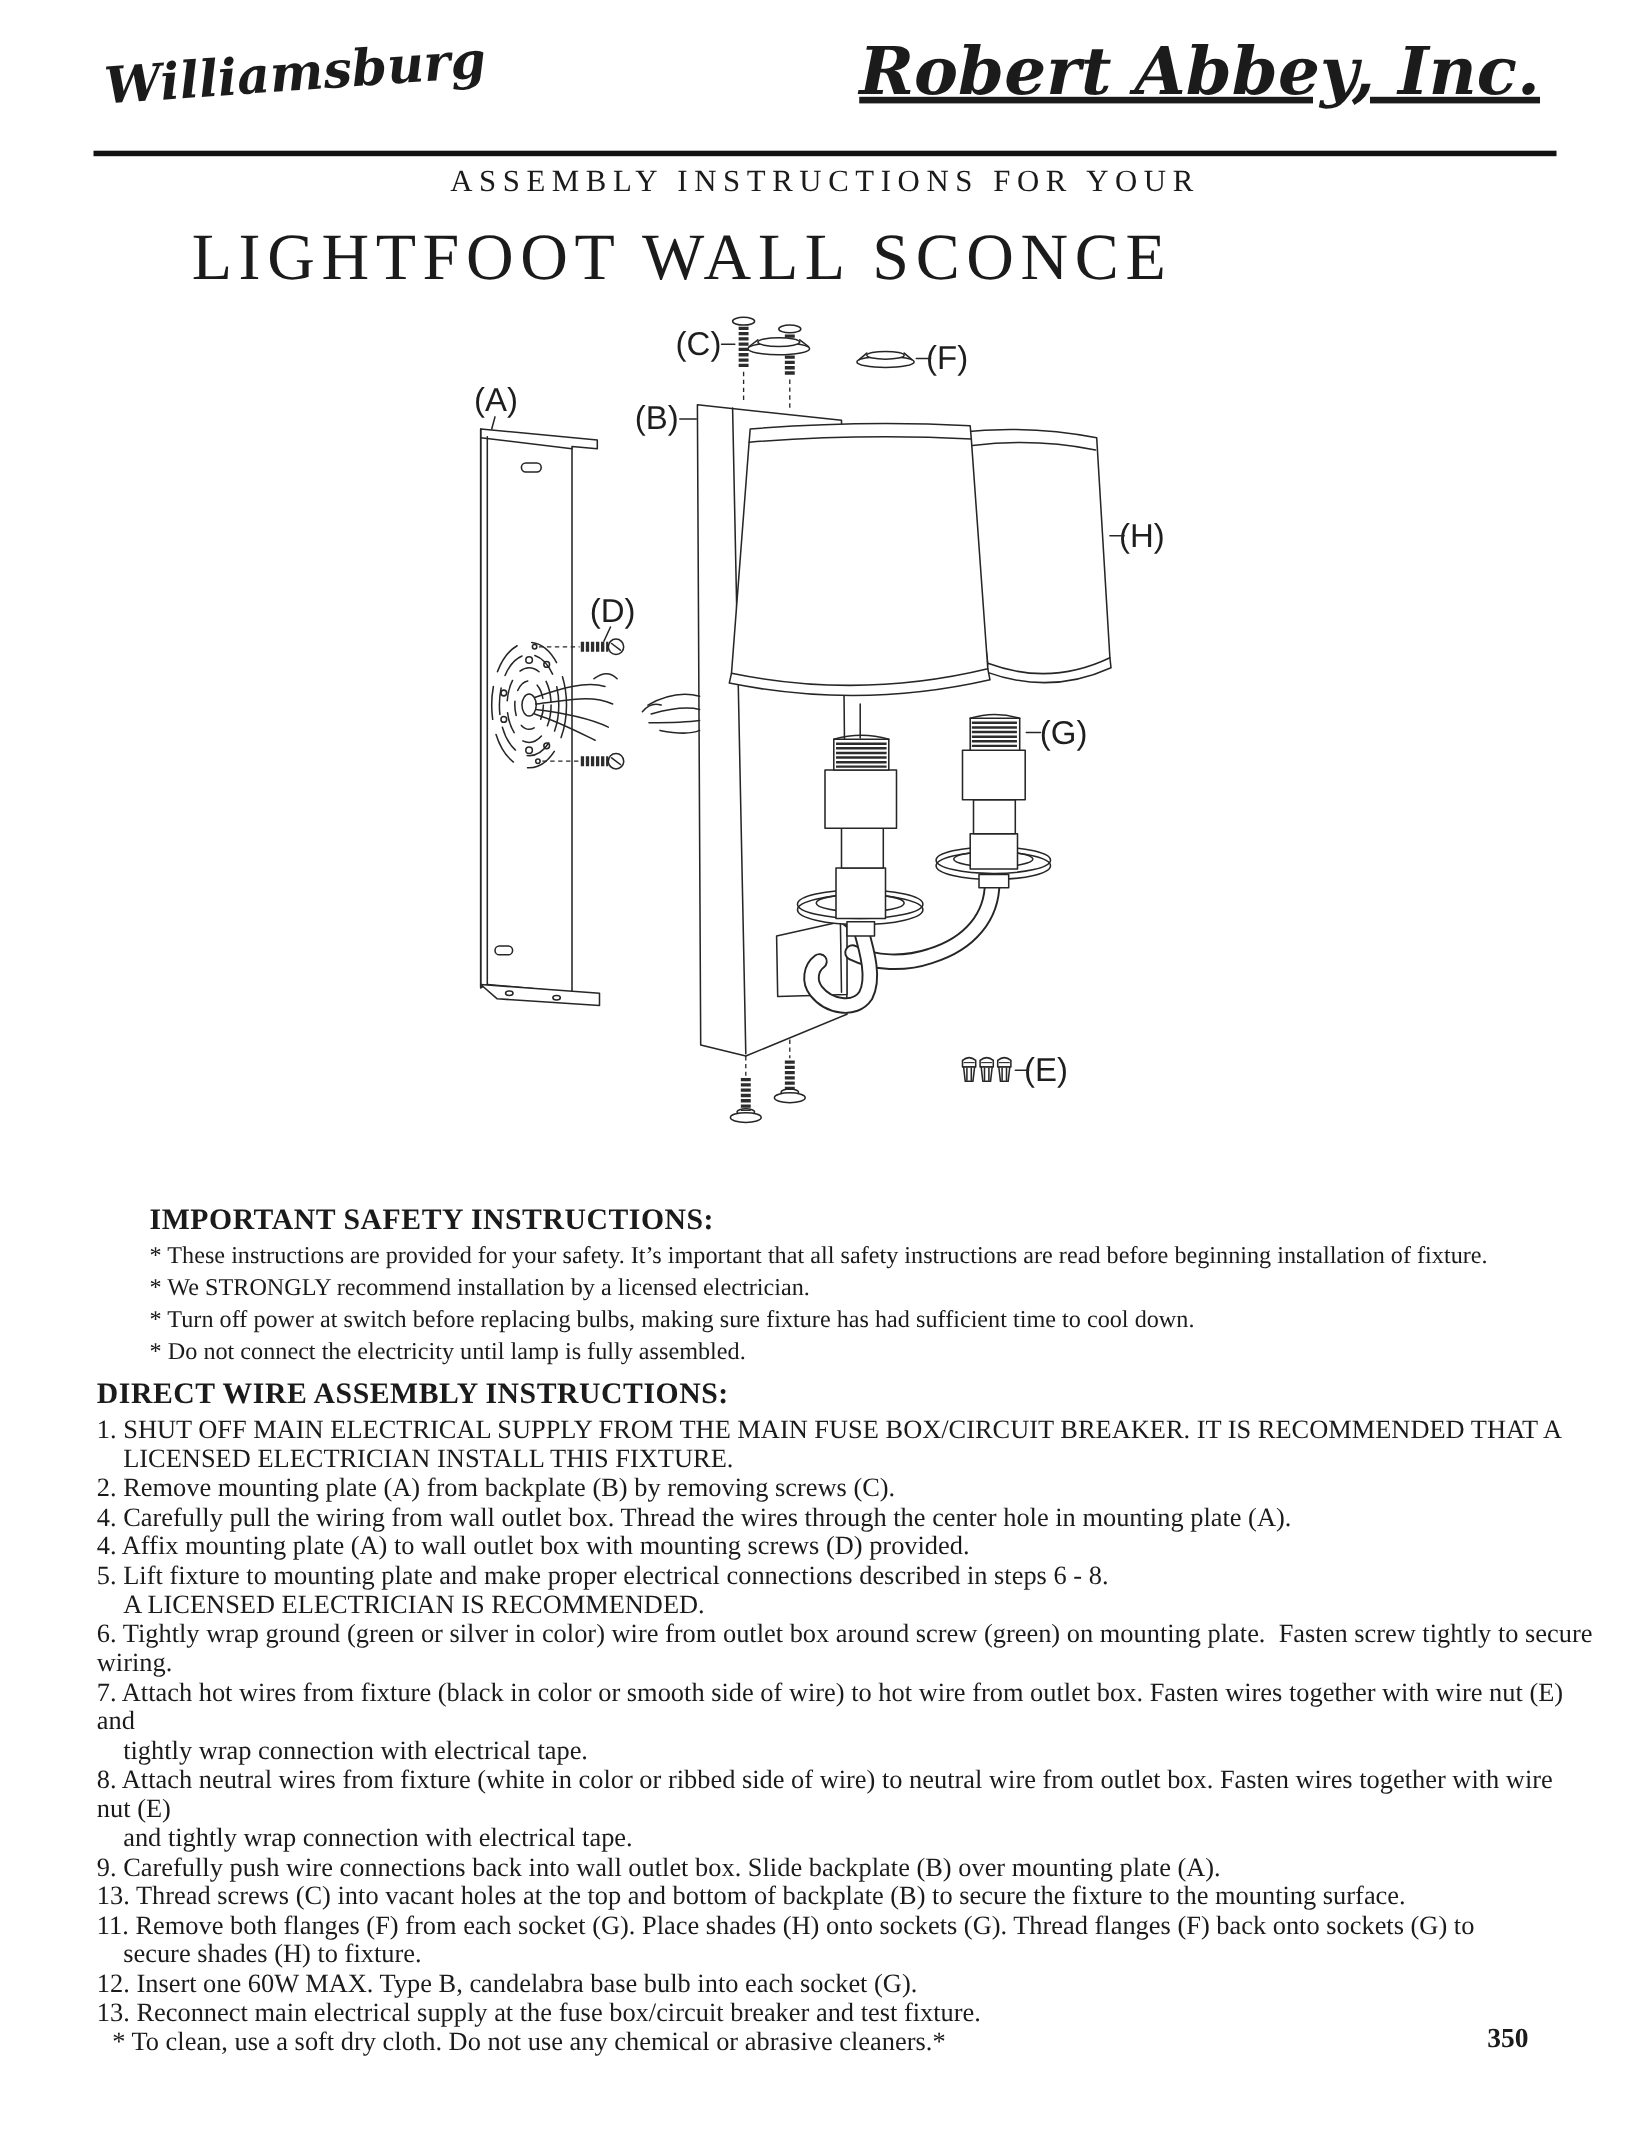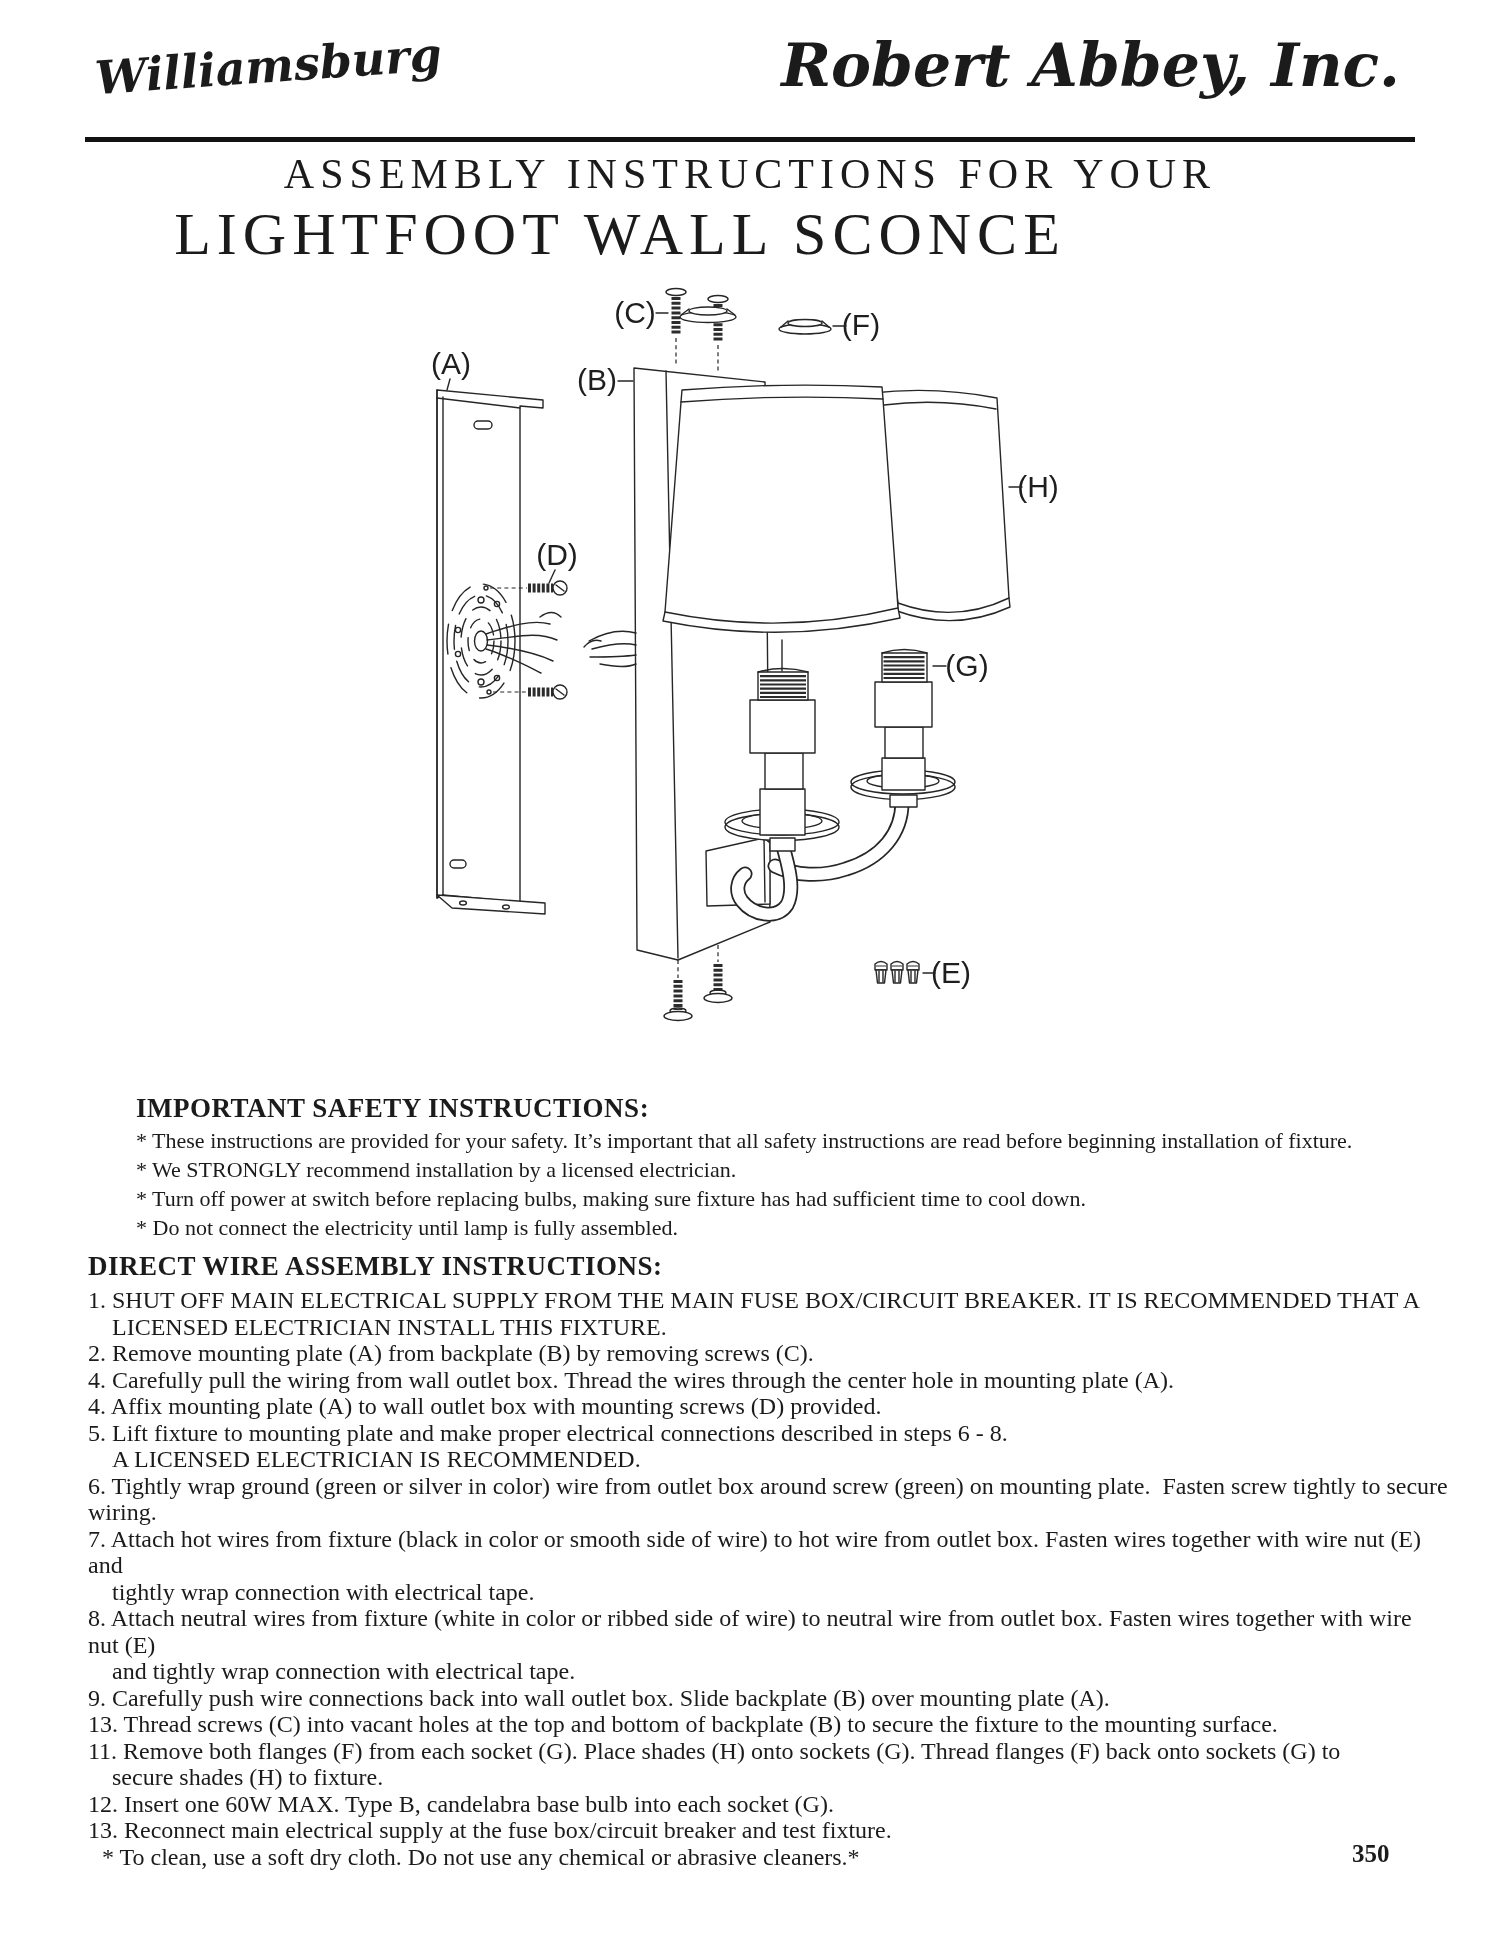--- a/index.html
+++ b/index.html
@@ -10,26 +10,26 @@
   .abs{position:absolute;}
   
   .brand-left{
     left:96px;top:40px;width:320px;height:92px;
     font-family:"DejaVu Serif",serif;font-style:italic;font-weight:bold;
     font-size:46px;transform:rotate(-4deg);white-space:nowrap;
   }
   .brand-right{
     left:760px;top:30px;width:640px;height:95px;text-align:right;
     font-family:"DejaVu Serif",serif;font-style:italic;font-weight:bold;
-    font-size:60px;white-space:nowrap;
+    font-size:60px;white-space:nowrap;text-decoration:underline;
   }
   .rule{left:85px;top:137px;width:1330px;height:5px;background:#121212;}
   .title1{
     left:0;top:150px;width:1500px;text-align:center;
-    font-size:42px;letter-spacing:6px;white-space:nowrap;
+    font-size:28px;letter-spacing:6px;white-space:nowrap;
   }
   .title2{
     left:0;top:200px;width:1240px;text-align:center;
     font-size:60px;letter-spacing:6px;white-space:nowrap;
   }
   
   .diagram{left:420px;top:272px;width:690px;height:780px;}
   svg{overflow:visible;}
   svg .ln{stroke:#262626;stroke-width:1.4;fill:none;stroke-linecap:round;stroke-linejoin:round;}
   svg .wh{stroke:#262626;stroke-width:1.4;fill:#ffffff;stroke-linejoin:round;}

